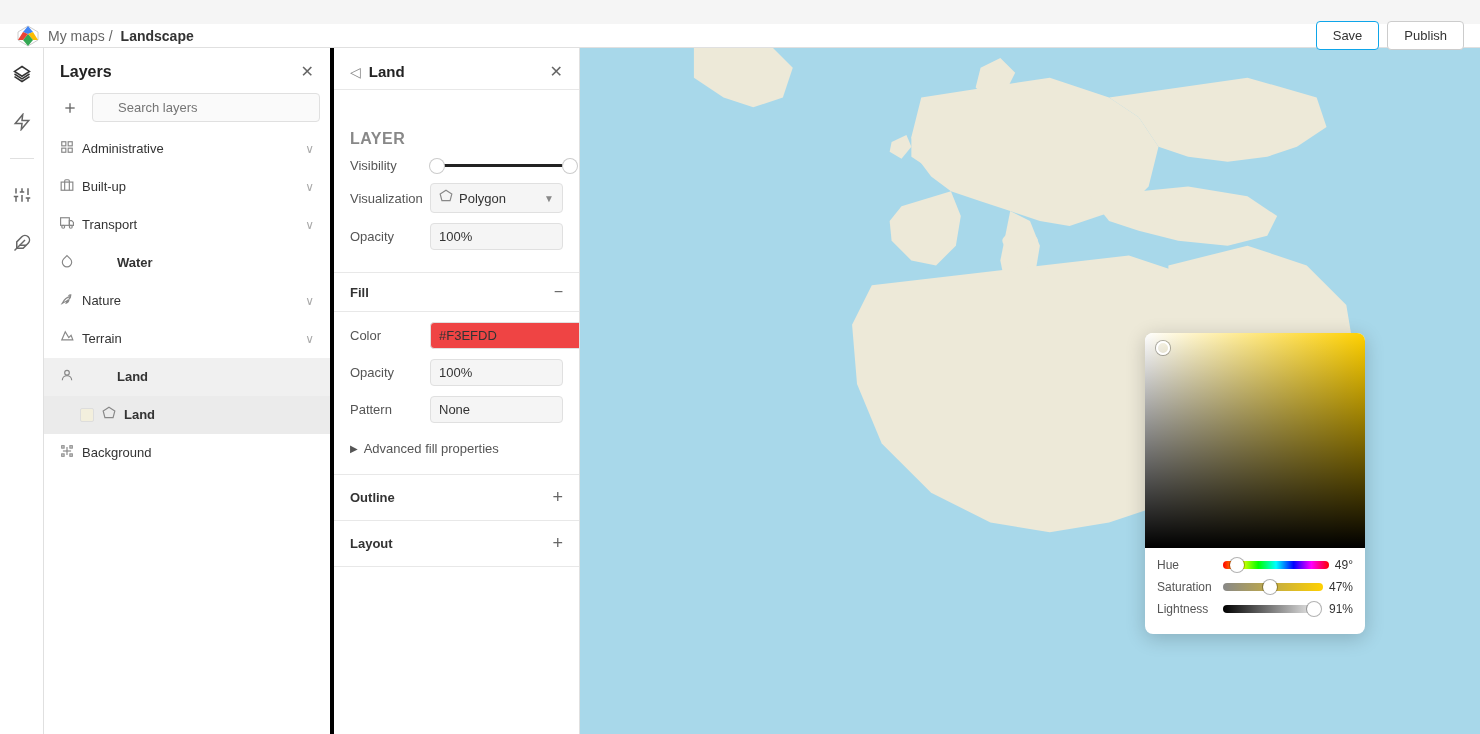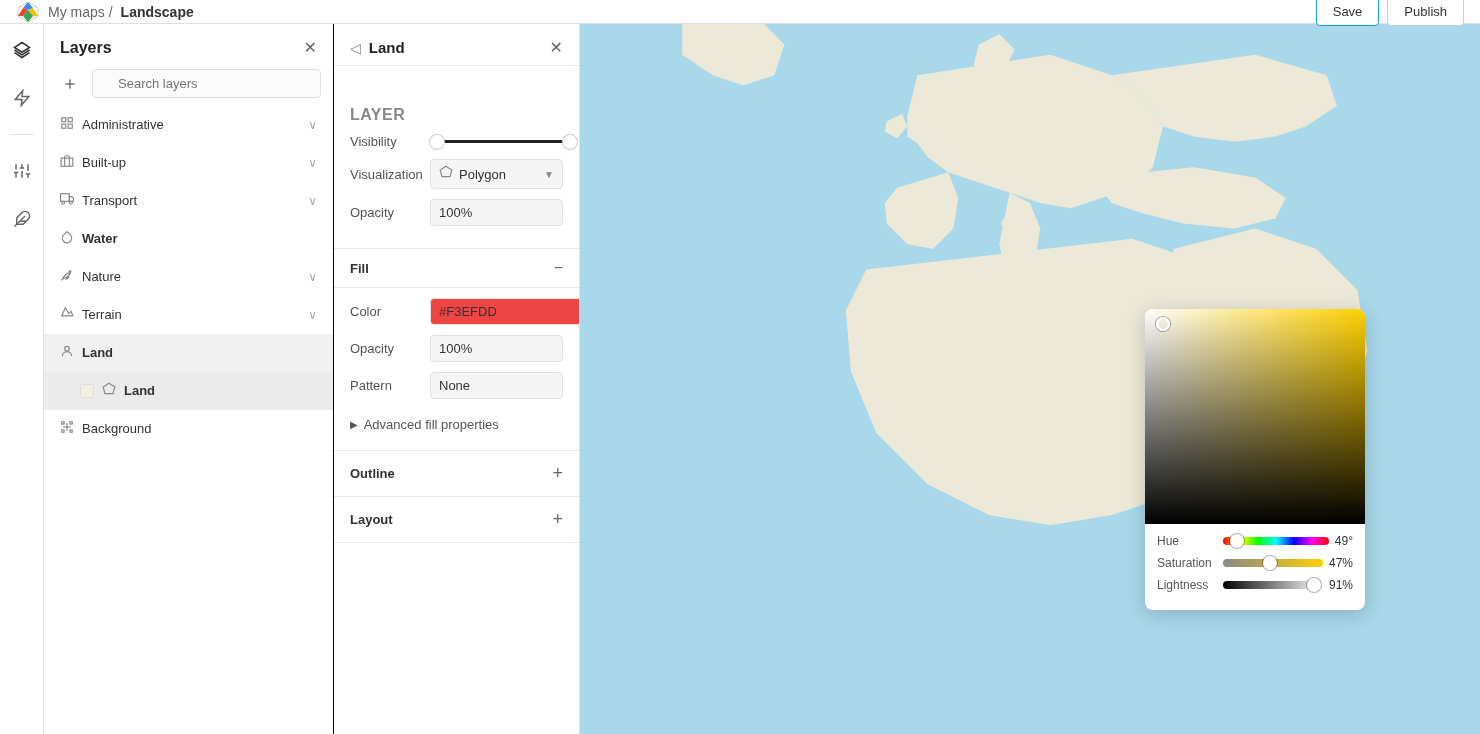--- a/index.html
+++ b/index.html
@@ -9,20 +9,21 @@
     .topbar {
       height: 24px;
       background: #fff;
       border-bottom: 1px solid #e0e0e0;
       display: flex;
       align-items: center;
       padding: 0 16px;
       justify-content: space-between;
       flex-shrink: 0;
       z-index: 10;
+      margin-top: 24px;
     }
     .topbar-left { display: flex; align-items: center; gap: 8px; }
     .topbar-logo { width: 24px; height: 24px; }
     .topbar-breadcrumb { font-size: 14px; color: #666; }
     .topbar-title { font-size: 14px; font-weight: 600; color: #333; }
     .topbar-actions { display: flex; gap: 8px; }
     .btn-save {
       padding: 6px 16px;
       border: 1px solid #0ea5e9;
       border-radius: 4px;
@@ -69,21 +70,21 @@
       cursor: pointer;
       color: #666;
       border-radius: 4px;
     }
     .icon-btn.active { color: #333; }
 
     
     .layers-panel {
       width: 290px;
       background: #fff;
-      border-right: 1px solid #000000;
+      border-right: 4px solid #000000;
       display: flex;
       flex-direction: column;
       flex-shrink: 0;
     }
     .layers-header {
       padding: 14px 16px 8px;
       display: flex;
       align-items: center;
       justify-content: space-between;
     }
@@ -121,21 +122,21 @@
       padding: 10px 16px;
       cursor: pointer;
       gap: 8px;
       border-bottom: 1px solid transparent;
     }
     .layer-item.active { background: #f0f0f0; font-weight: 600; }
     .layer-item.sub-item { padding-left: 36px; background: #f5f5f5; }
     .layer-item.sub-item.active { background: #ebebeb; }
     .layer-icon { color: #888; font-size: 14px; flex-shrink: 0; }
     .layer-name { font-size: 13px; color: #333; flex: 1; }
-    .layer-name.bold { font-weight: 600; }
+    .layer-name.bold { font-weight: 600; margin-left: 35px; }
     .layer-expand { color: #aaa; font-size: 12px; margin-left: auto; }
     .layer-color-swatch {
       width: 14px; height: 14px;
       border-radius: 2px;
       flex-shrink: 0;
     }
 
     
     .properties-panel {
       width: 246px;

